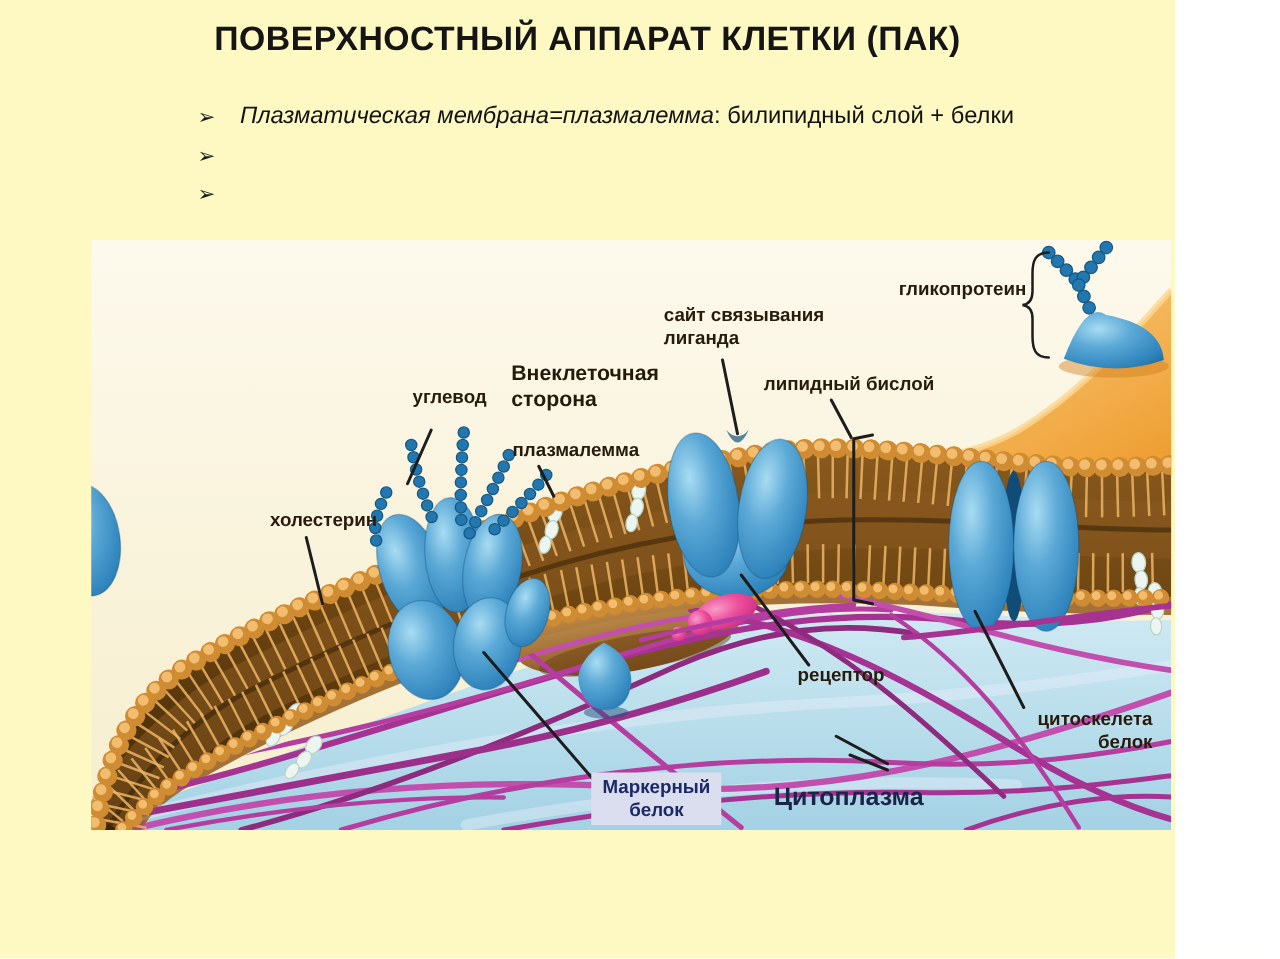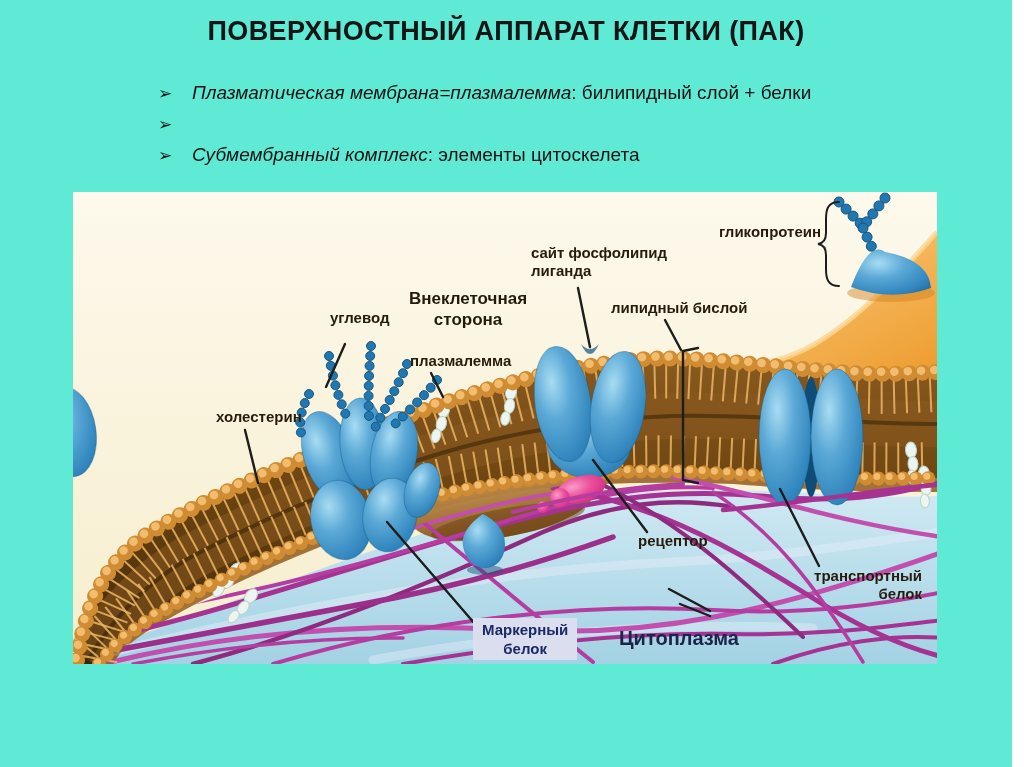--- a/index.html
+++ b/index.html
@@ -1,27 +1,27 @@
 <!DOCTYPE html>
 <html><head>
 <meta charset="utf-8">
 <style>
   html,body{margin:0;padding:0;background:#ffffff;font-family:"Liberation Sans",sans-serif;}
-  .slide{position:relative;width:1012px;height:767px;background:#5eead4;overflow:hidden;}
+  .slide{position:relative;width:940px;height:767px;background:#fef9c3;overflow:hidden;}
   .title{position:absolute;top:16px;left:0;width:100%;margin:0;text-align:center;
          font-size:27px;font-weight:800;letter-spacing:.4px;color:#151515;}
   .bullets{position:absolute;left:158px;top:82px;margin:0;padding:0;list-style:none;}
   .bullets li{display:flex;align-items:flex-start;margin-bottom:9px;font-size:19px;color:#121212;}
   .bchar{width:34px;flex:0 0 34px;font-size:17px;padding-top:1px;color:#1a1a1a;}
   .term{font-weight:400;font-style:italic;}
   .diagram{position:absolute;left:73px;top:192px;width:864px;height:472px;}
   .diagram svg{position:absolute;left:0;top:0;}
   .lbl{position:absolute;z-index:2;font-size:15px;font-weight:600;color:#271b0d;
        white-space:pre-line;line-height:18px;}
-  .lbl.big{font-size:17px;font-weight:800;line-height:21px;color:#241a0c;text-align:center;}
+  .lbl.big{font-size:17px;font-weight:800;line-height:21px;color:#241a0c;}
   .lbl.box{background:#dbdeee;color:#1b2a66;font-weight:700;text-align:center;
            padding:2px 9px;line-height:19px;}
   .lbl.box.bluebox{background:#d6e7f6;}
   .lbl.cyto{font-size:20px;font-weight:800;color:#1a2547;}
   .dots-base{fill:none;stroke:#cf8c33;stroke-width:16;stroke-linecap:round;stroke-dasharray:0.1 13.2;}
   .dots-hi{fill:none;stroke:#f2bd6f;stroke-width:8.5;stroke-linecap:round;stroke-dasharray:0.1 13.2;}
   .dots-base.inner{stroke-width:14;stroke-dasharray:0.1 12.4;}
   .dots-hi.inner{stroke-width:7;stroke-dasharray:0.1 12.4;}
   .tails line{stroke:#ecb665;stroke-width:2;opacity:.85;}
   .beads circle{fill:#2277b0;stroke:#155880;stroke-width:1;}
@@ -41,21 +41,20 @@
   <ul class="bullets">
     <li>
       <span class="bchar">➢</span>
       <span class="btext"><b class="term">Плазматическая мембрана=плазмалемма</b><span>: билипидный слой + белки</span></span>
     </li>
     <li>
       <span class="bchar">➢</span>
     </li>
     <li>
       <span class="bchar">➢</span>
-      <span class="btext"><b class="term">Субмембранный комплекс</b><span>: элементы цитоскелета</span></span>
     </li>
   </ul>
 
   <div class="diagram">
     <svg width="864" height="472" viewBox="0 0 864 472">
       <defs>
         <linearGradient id="creamGrad" x1="0" y1="0" x2="0" y2="1">
           <stop offset="0" stop-color="#fdf9ec"></stop>
             <stop offset="1" stop-color="#f6eecd"></stop>
         </linearGradient>
@@ -430,28 +429,28 @@
         <line x1="172" y1="238" x2="185" y2="291"></line>
         <line x1="520" y1="268" x2="574" y2="340"></line>
         <line x1="707" y1="297" x2="746" y2="374"></line>
         <line x1="314" y1="330" x2="402" y2="432"></line>
         <path d="M 596,397 L 637,419 M 607,412 L 637,424"></path>
         <path class="brace" d="M 766,10 C 755,10 753,17 753,27 L 753,41 C 753,49 749,51.5 745,52 C 749,52.5 753,55 753,63 L 753,77 C 753,87 755,94 766,94"></path>
       </g>
     </svg>
 
     <div class="lbl" style="left:646px;top:31px;">гликопротеин</div>
-    <div class="lbl" style="left:458px;top:52px;">сайт фосфолипид
+    <div class="lbl" style="left:458px;top:52px;">сайт связывания
 лиганда</div>
     <div class="lbl big" style="left:336px;top:96px;">Внеклеточная
 сторона</div>
     <div class="lbl" style="left:538px;top:107px;">липидный бислой</div>
     <div class="lbl" style="left:257px;top:117px;">углевод</div>
     <div class="lbl" style="left:337px;top:160px;">плазмалемма</div>
     <div class="lbl" style="left:143px;top:216px;">холестерин</div>
     <div class="lbl" style="left:565px;top:340px;">рецептор</div>
-    <div class="lbl" style="left:737px;top:375px;width:112px;text-align:right;">транспортный
+    <div class="lbl" style="left:737px;top:375px;width:112px;text-align:right;">цитоскелета
 белок</div>
     <div class="lbl box" style="left:400px;top:426px;">Маркерный
 белок</div>
     <div class="lbl cyto" style="left:546px;top:437px;">Цитоплазма</div>
   </div>
 </div>
 
 </body></html>

